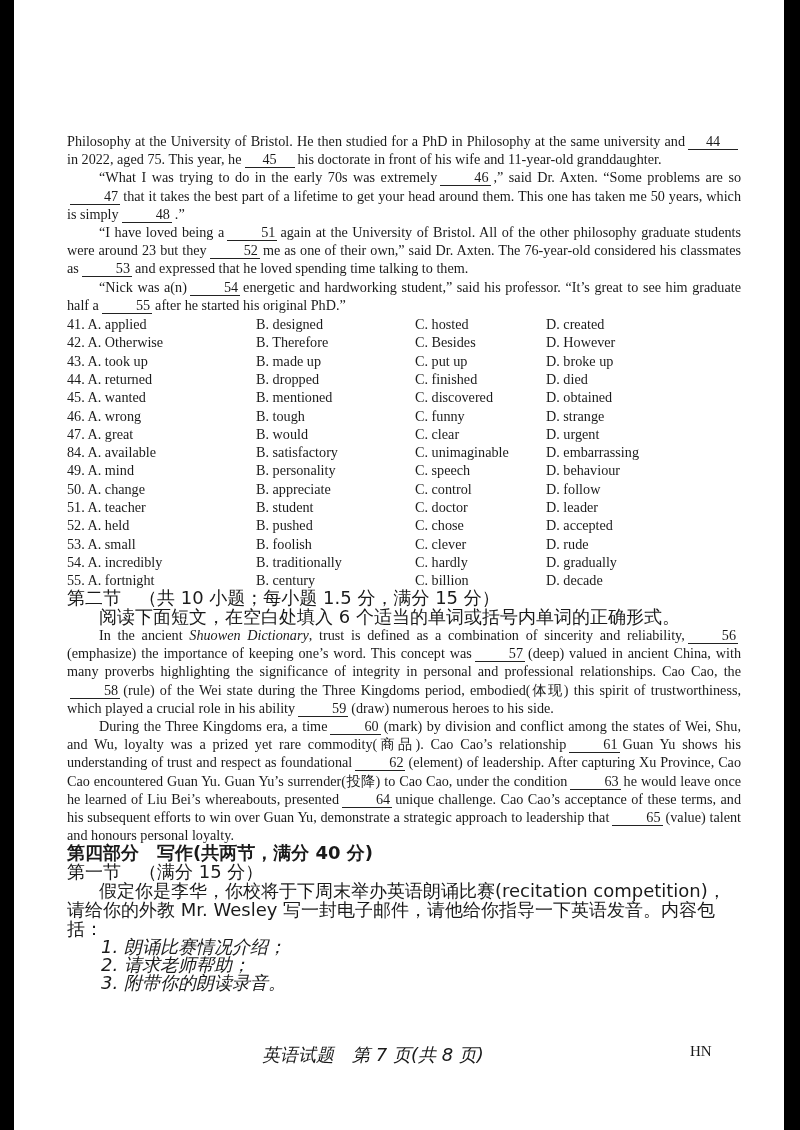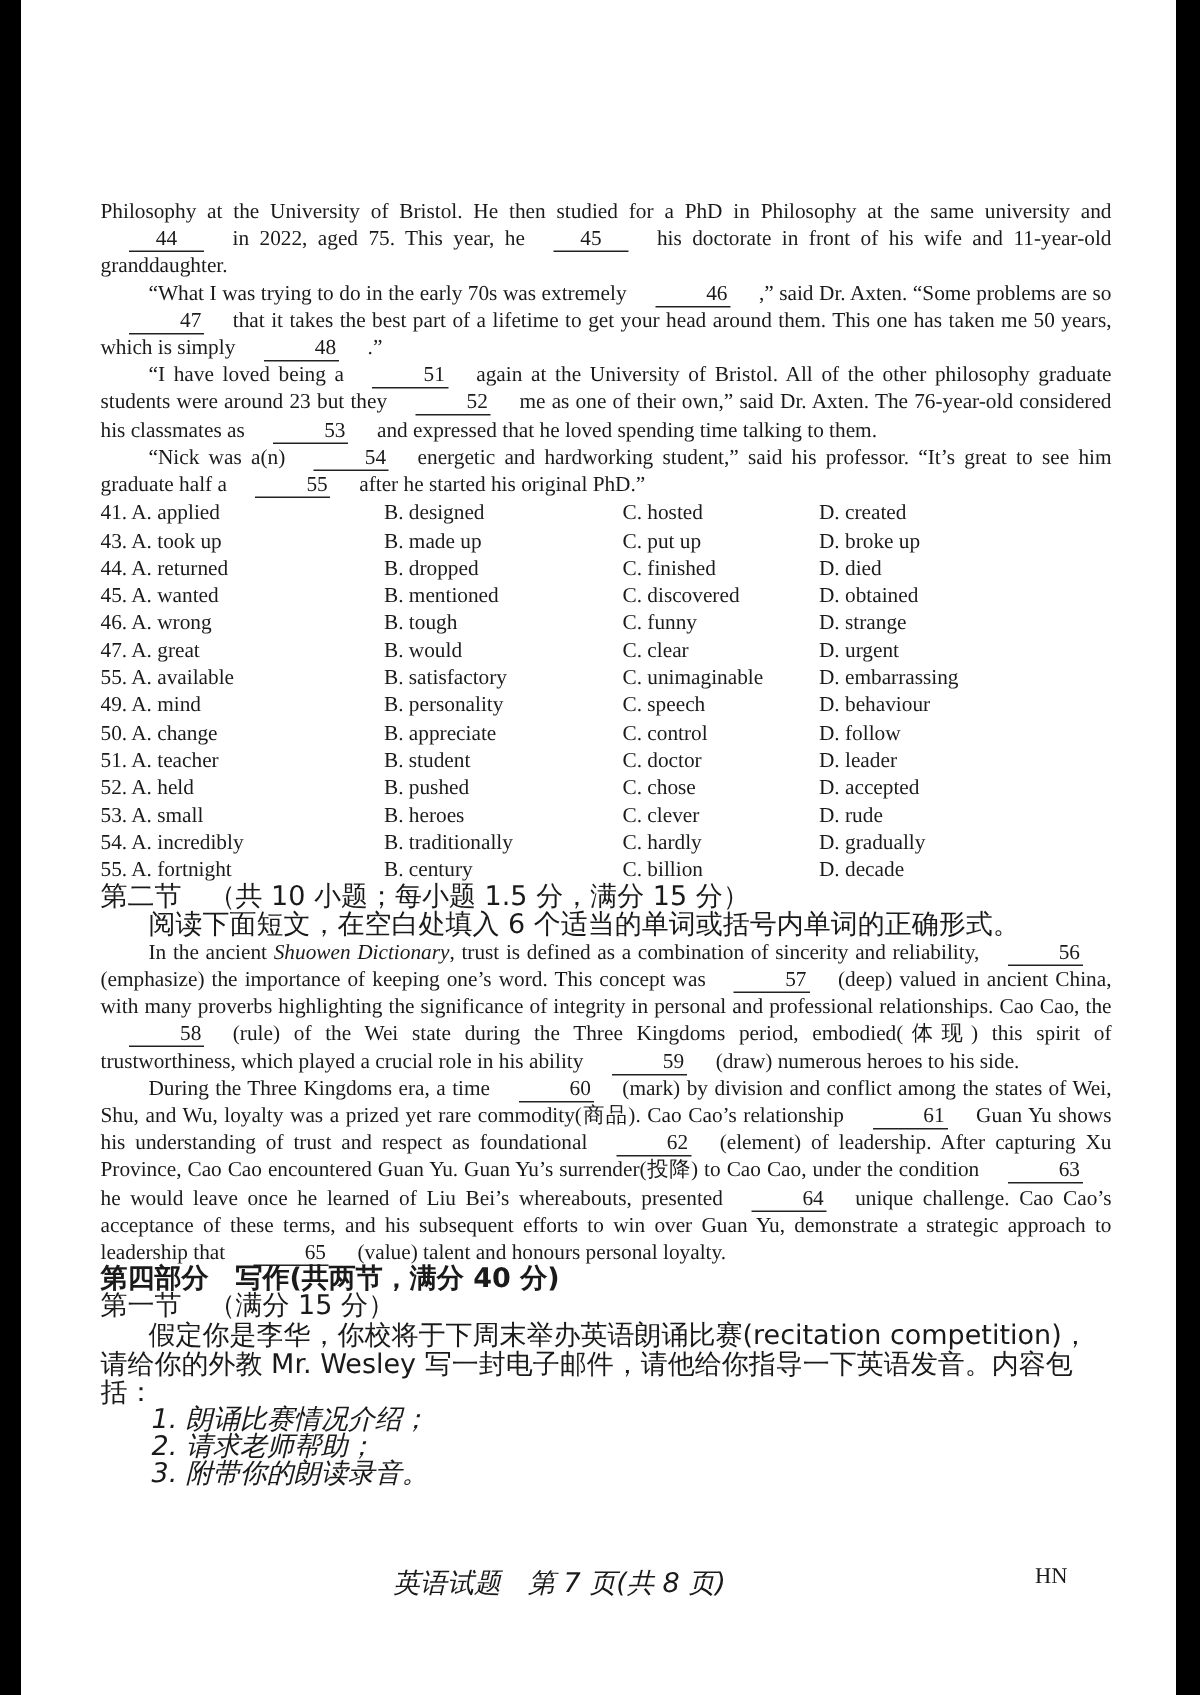--- a/index.html
+++ b/index.html
@@ -2,21 +2,21 @@
 <html><head>
 <meta charset="utf-8">
 <style>
   html, body { margin:0; padding:0; }
   body { width:800px; height:1130px; background:#000; position:relative; overflow:hidden; }
   .paper { position:absolute; left:14px; top:0; width:770px; height:1130px; background:#fff; }
   .content { position:absolute; left:67px; top:132px; width:674px;
     font-family:"Liberation Serif","DejaVu Serif",serif; font-size:14.2px; color:#1a1a1a; line-height:18.2px; }
   .para { text-align:justify; margin:0; }
   .indent { text-indent:32px; }
-  .blank { display:inline-block; min-width:46px; border-bottom:1px solid #222; text-align:center; line-height:15px; padding:0 2px; margin:0 19px; }
+  .blank { display:inline-block; min-width:46px; border-bottom:1px solid #222; text-align:center; line-height:15px; padding:0 2px; margin:0 3px; }
   .opts { margin-top:1px; }
   .opt-row { display:flex; height:18.3px; align-items:center; }
   .opt-row span { display:block; }
   .c0 { width:189px; } .c1 { width:159px; } .c2 { width:131px; } .c3 { flex:1; }
   .zh { font-family:"DejaVu Sans",sans-serif; font-size:18px; }
   .bold { font-weight:bold; }
   .list-item { padding-left:34px;font-style:italic; }
   .footer { position:absolute; top:1043px; left:14px; width:770px; font-family:"Liberation Serif",serif; font-size:14px; color:#1a1a1a; }
   .footer .center { position:absolute; left:248px;font-style:italic; }
   .footer .right { position:absolute; left:676px; font-size:15px; }
@@ -43,20 +43,26 @@
   </p>
 
   <div class="opts">
     <div class="opt-row">
         <span class="c0">41. A. applied</span>
         <span class="c1">B. designed</span>
         <span class="c2">C. hosted</span>
         <span class="c3">D. created</span>
       </div>
     <div class="opt-row">
+        <span class="c0">42. A. Otherwise</span>
+        <span class="c1">B. Therefore</span>
+        <span class="c2">C. Besides</span>
+        <span class="c3">D. However</span>
+      </div>
+    <div class="opt-row">
         <span class="c0">43. A. took up</span>
         <span class="c1">B. made up</span>
         <span class="c2">C. put up</span>
         <span class="c3">D. broke up</span>
       </div>
     <div class="opt-row">
         <span class="c0">44. A. returned</span>
         <span class="c1">B. dropped</span>
         <span class="c2">C. finished</span>
         <span class="c3">D. died</span>
@@ -73,21 +79,21 @@
         <span class="c2">C. funny</span>
         <span class="c3">D. strange</span>
       </div>
     <div class="opt-row">
         <span class="c0">47. A. great</span>
         <span class="c1">B. would</span>
         <span class="c2">C. clear</span>
         <span class="c3">D. urgent</span>
       </div>
     <div class="opt-row">
-        <span class="c0">55. A. available</span>
+        <span class="c0">84. A. available</span>
         <span class="c1">B. satisfactory</span>
         <span class="c2">C. unimaginable</span>
         <span class="c3">D. embarrassing</span>
       </div>
     <div class="opt-row">
         <span class="c0">49. A. mind</span>
         <span class="c1">B. personality</span>
         <span class="c2">C. speech</span>
         <span class="c3">D. behaviour</span>
       </div>
@@ -104,21 +110,21 @@
         <span class="c3">D. leader</span>
       </div>
     <div class="opt-row">
         <span class="c0">52. A. held</span>
         <span class="c1">B. pushed</span>
         <span class="c2">C. chose</span>
         <span class="c3">D. accepted</span>
       </div>
     <div class="opt-row">
         <span class="c0">53. A. small</span>
-        <span class="c1">B. heroes</span>
+        <span class="c1">B. foolish</span>
         <span class="c2">C. clever</span>
         <span class="c3">D. rude</span>
       </div>
     <div class="opt-row">
         <span class="c0">54. A. incredibly</span>
         <span class="c1">B. traditionally</span>
         <span class="c2">C. hardly</span>
         <span class="c3">D. gradually</span>
       </div>
     <div class="opt-row">

